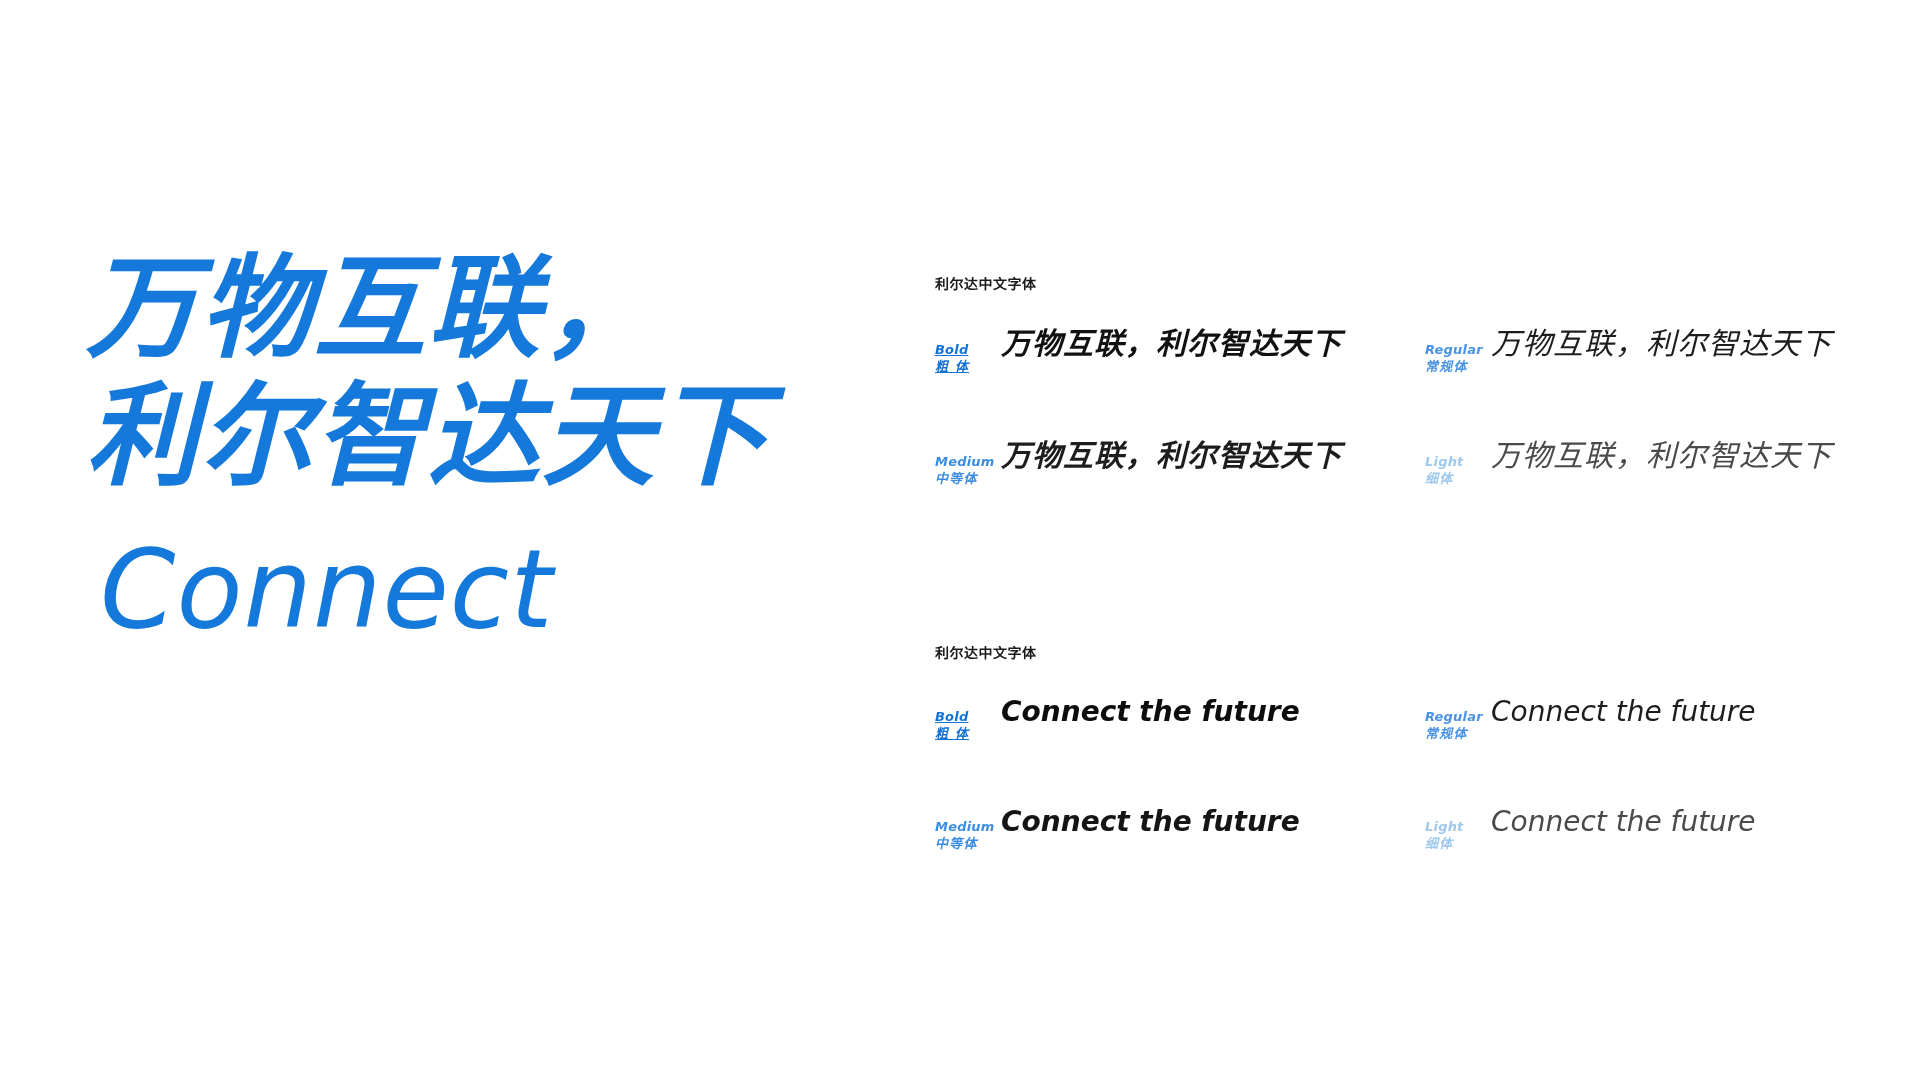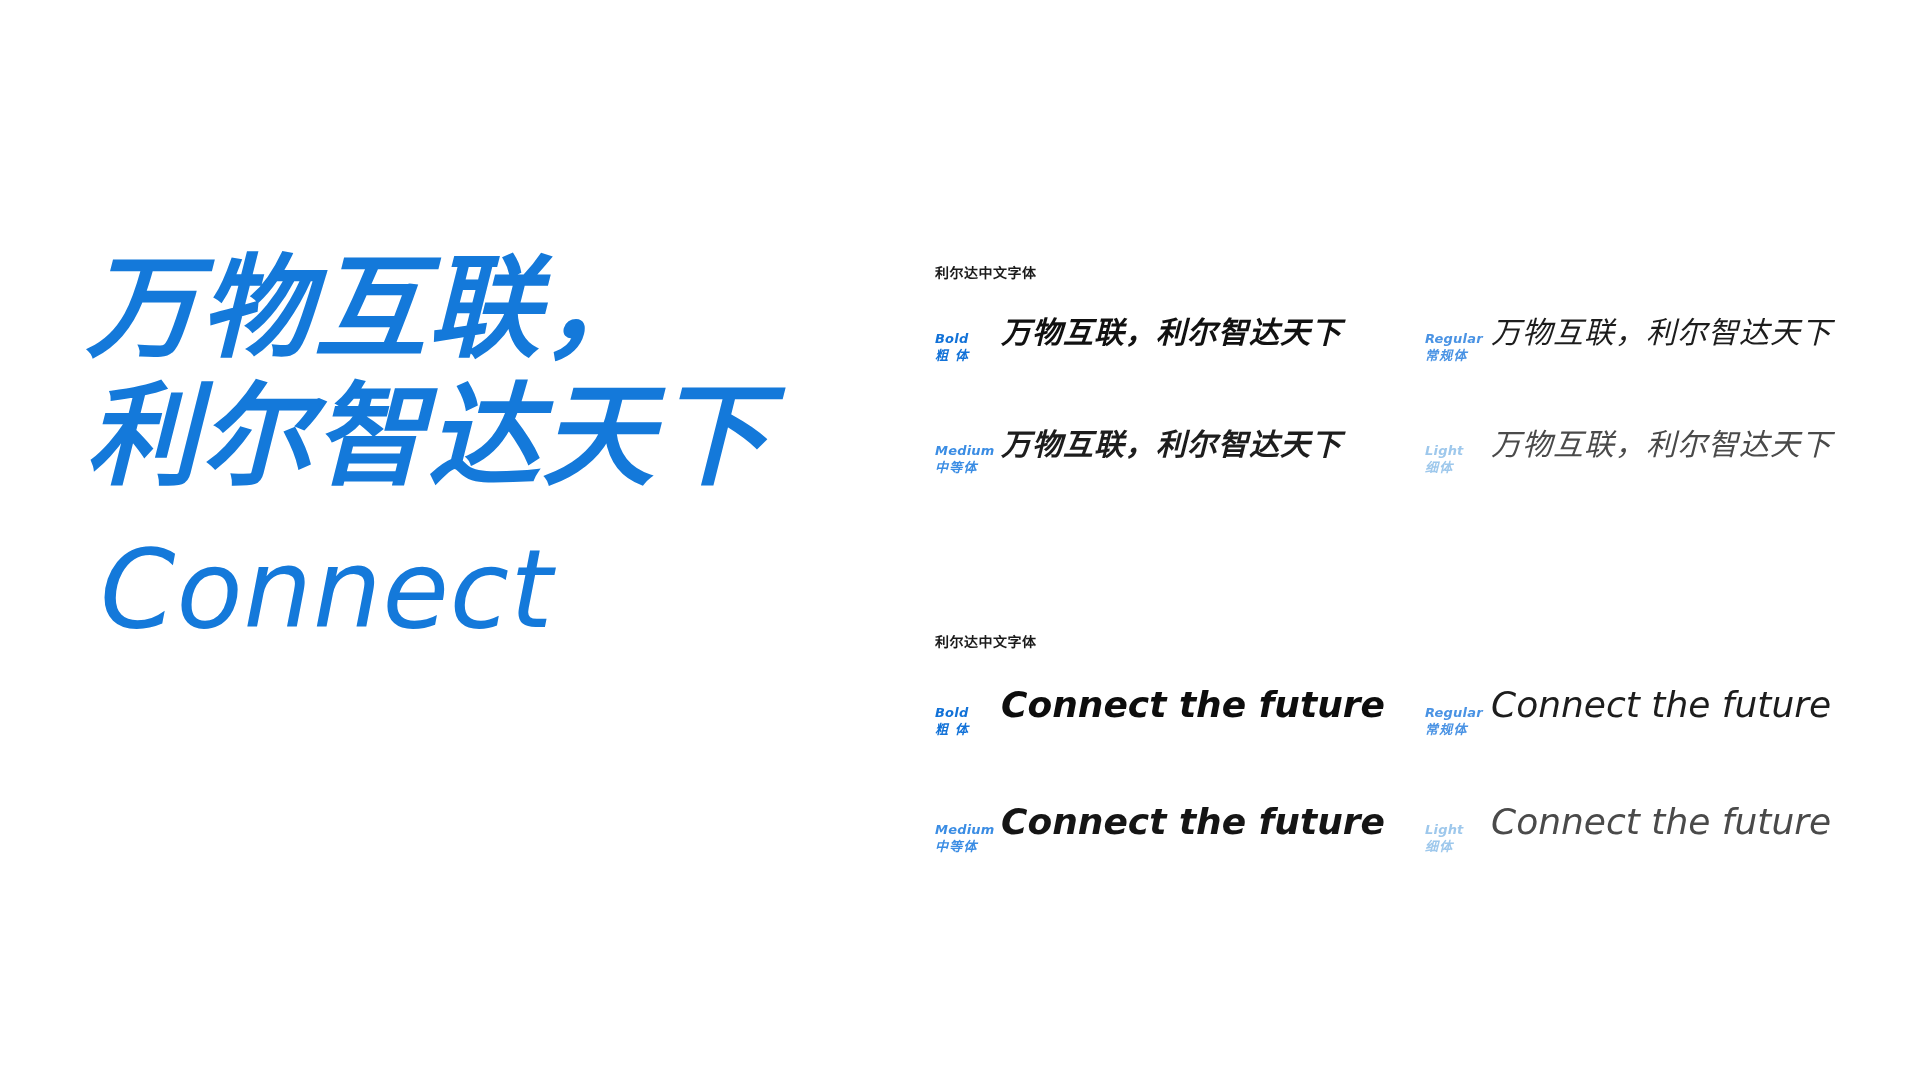--- a/index.html
+++ b/index.html
@@ -56,21 +56,21 @@
     margin-top: 26px;
     white-space: nowrap;
   }
   .hero-en-line1 { padding-left: 14px; }
   .hero-en-line2 { padding-left: 0px; }
 
   
   .specimens {
     position: absolute;
     left: 935px;
-    top: 253px;
+    top: 264px;
     width: 930px;
   }
 
   .section { position: relative; }
   .section + .section { margin-top: 154px; }
 
   .section-title {
     font-family: "DejaVu Sans", "Liberation Sans", sans-serif;
     font-weight: 700;
     font-size: 14px;
@@ -101,41 +101,41 @@
     font-style: italic;
     font-weight: 700;
     font-size: 13px;
     line-height: 1.32;
     letter-spacing: 0.2px;
     user-select: none;
   }
   .weight-label .lbl-en { display: block; }
   .weight-label .lbl-cn { display: block; letter-spacing: 1.2px; }
 
-  .w-bold    { color: #1272d8; }
+  .w-bold    { color: #1272d8; text-decoration: underline; }
   .w-medium  { color: #3b8de4; }
   .w-regular { color: #4a93e4; }
   .w-light   { color: #9ec8ec; }
 
   .sample {
     font-family: "DejaVu Sans", "Liberation Sans", sans-serif;
     font-style: italic;
     white-space: nowrap;
     color: #111111;
   }
 
   
   .sample-cn { font-size: 30px; letter-spacing: 1px; line-height: 1; }
   .sample-cn.s-bold    { font-weight: 700; color: #111111; }
   .sample-cn.s-medium  { font-weight: 700; color: #1d1d1d; }
   .sample-cn.s-regular { font-weight: 400; color: #1d1d1d; }
   .sample-cn.s-light   { font-weight: 300; color: #4a4a4a; }
 
   
-  .sample-en { font-size: 36px; letter-spacing: 0px; line-height: 1; }
+  .sample-en { font-size: 28px; letter-spacing: 0px; line-height: 1; }
   .sample-en.s-bold    { font-weight: 700; color: #0d0d0d; }
   .sample-en.s-medium  { font-weight: 600; color: #151515; }
   .sample-en.s-regular { font-weight: 400; color: #1d1d1d; }
   .sample-en.s-light   { font-weight: 300; color: #4a4a4a; }
 </style>
 </head>
 <body>
 
 <div class="page">
 

